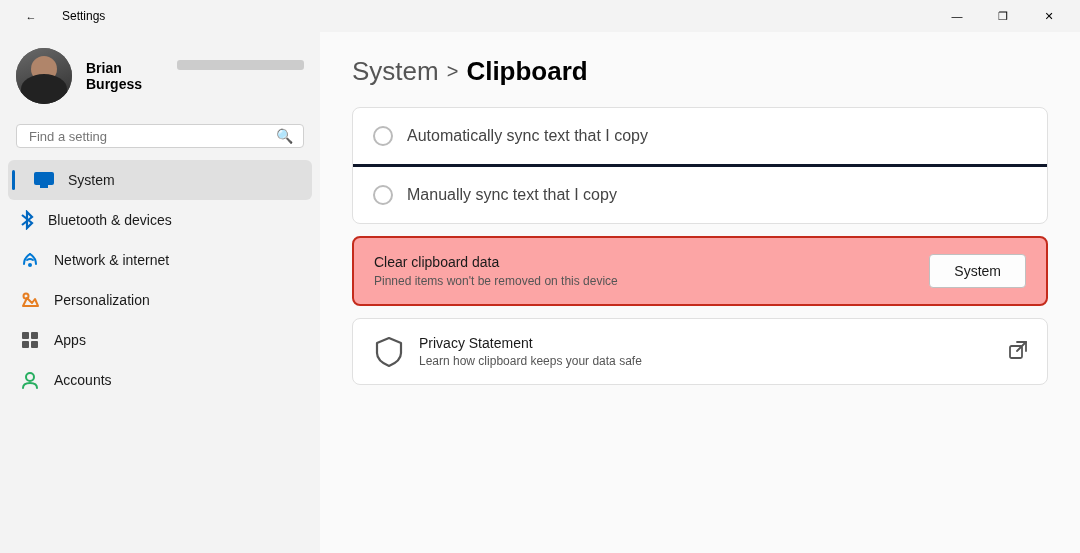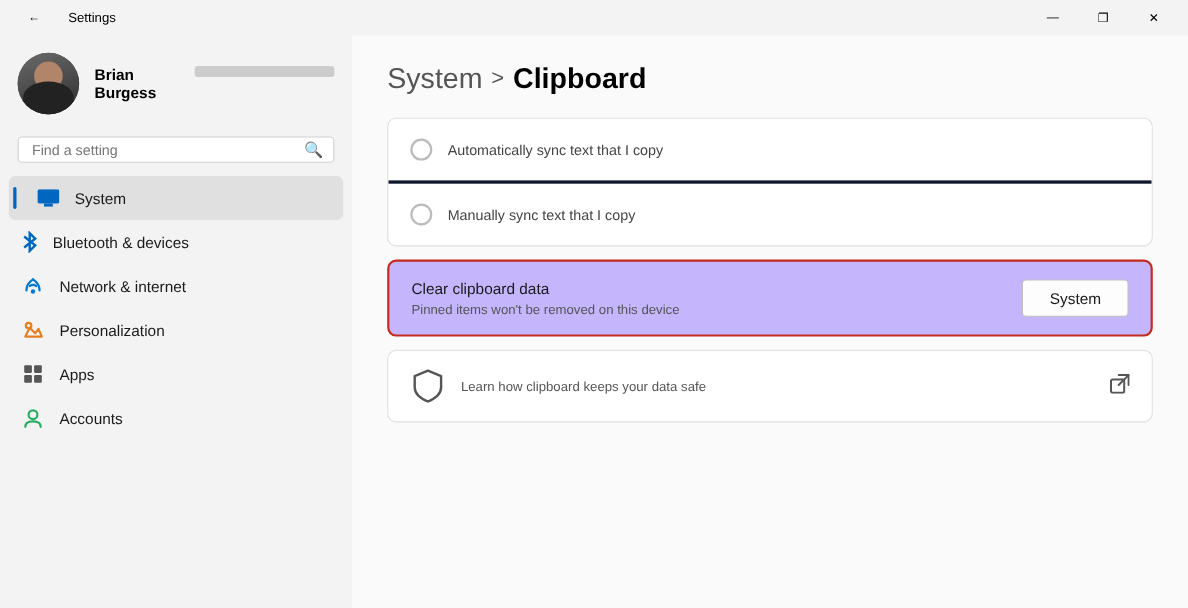--- a/index.html
+++ b/index.html
@@ -246,25 +246,25 @@
     }
     .radio-btn {
       width: 20px;
       height: 20px;
       border-radius: 50%;
       border: 2px solid #bbb;
       background: #fff;
       flex-shrink: 0;
     }
     .sync-label {
-      font-size: 13px;
+      font-size: 16px;
       color: #444;
     }
     .clear-card {
-      background: #c4b5fd;
+      background: #fca5a5;
       border-radius: 8px;
       margin-bottom: 12px;
       border: 2px solid #c42b1c;
       padding: 16px 20px;
       display: flex;
       align-items: center;
       justify-content: space-between;
     }
     .clear-info h3 {
       font-size: 14px;
@@ -455,20 +455,21 @@
     </div>
 
     <div class="privacy-card">
       <div class="privacy-left">
         <div class="shield-icon">
           <svg width="28" height="32" viewBox="0 0 28 32">
             <path d="M14 2 L26 7 L26 17 Q26 25 14 30 Q2 25 2 17 L2 7 Z" fill="none" stroke="#555" stroke-width="2.2" stroke-linejoin="round"></path>
           </svg>
         </div>
         <div class="privacy-info">
+          <h3>Privacy Statement</h3>
           <p>Learn how clipboard keeps your data safe</p>
         </div>
       </div>
       <span class="external-icon">
         <svg width="18" height="18" viewBox="0 0 18 18">
           <rect x="1" y="5" width="12" height="12" rx="1.5" fill="none" stroke="#555" stroke-width="1.8"></rect>
           <path d="M8 1 L17 1 L17 10" fill="none" stroke="#555" stroke-width="1.8" stroke-linecap="round" stroke-linejoin="round"></path>
           <line x1="17" y1="1" x2="8" y2="10" stroke="#555" stroke-width="1.8" stroke-linecap="round"></line>
         </svg>
       </span>

